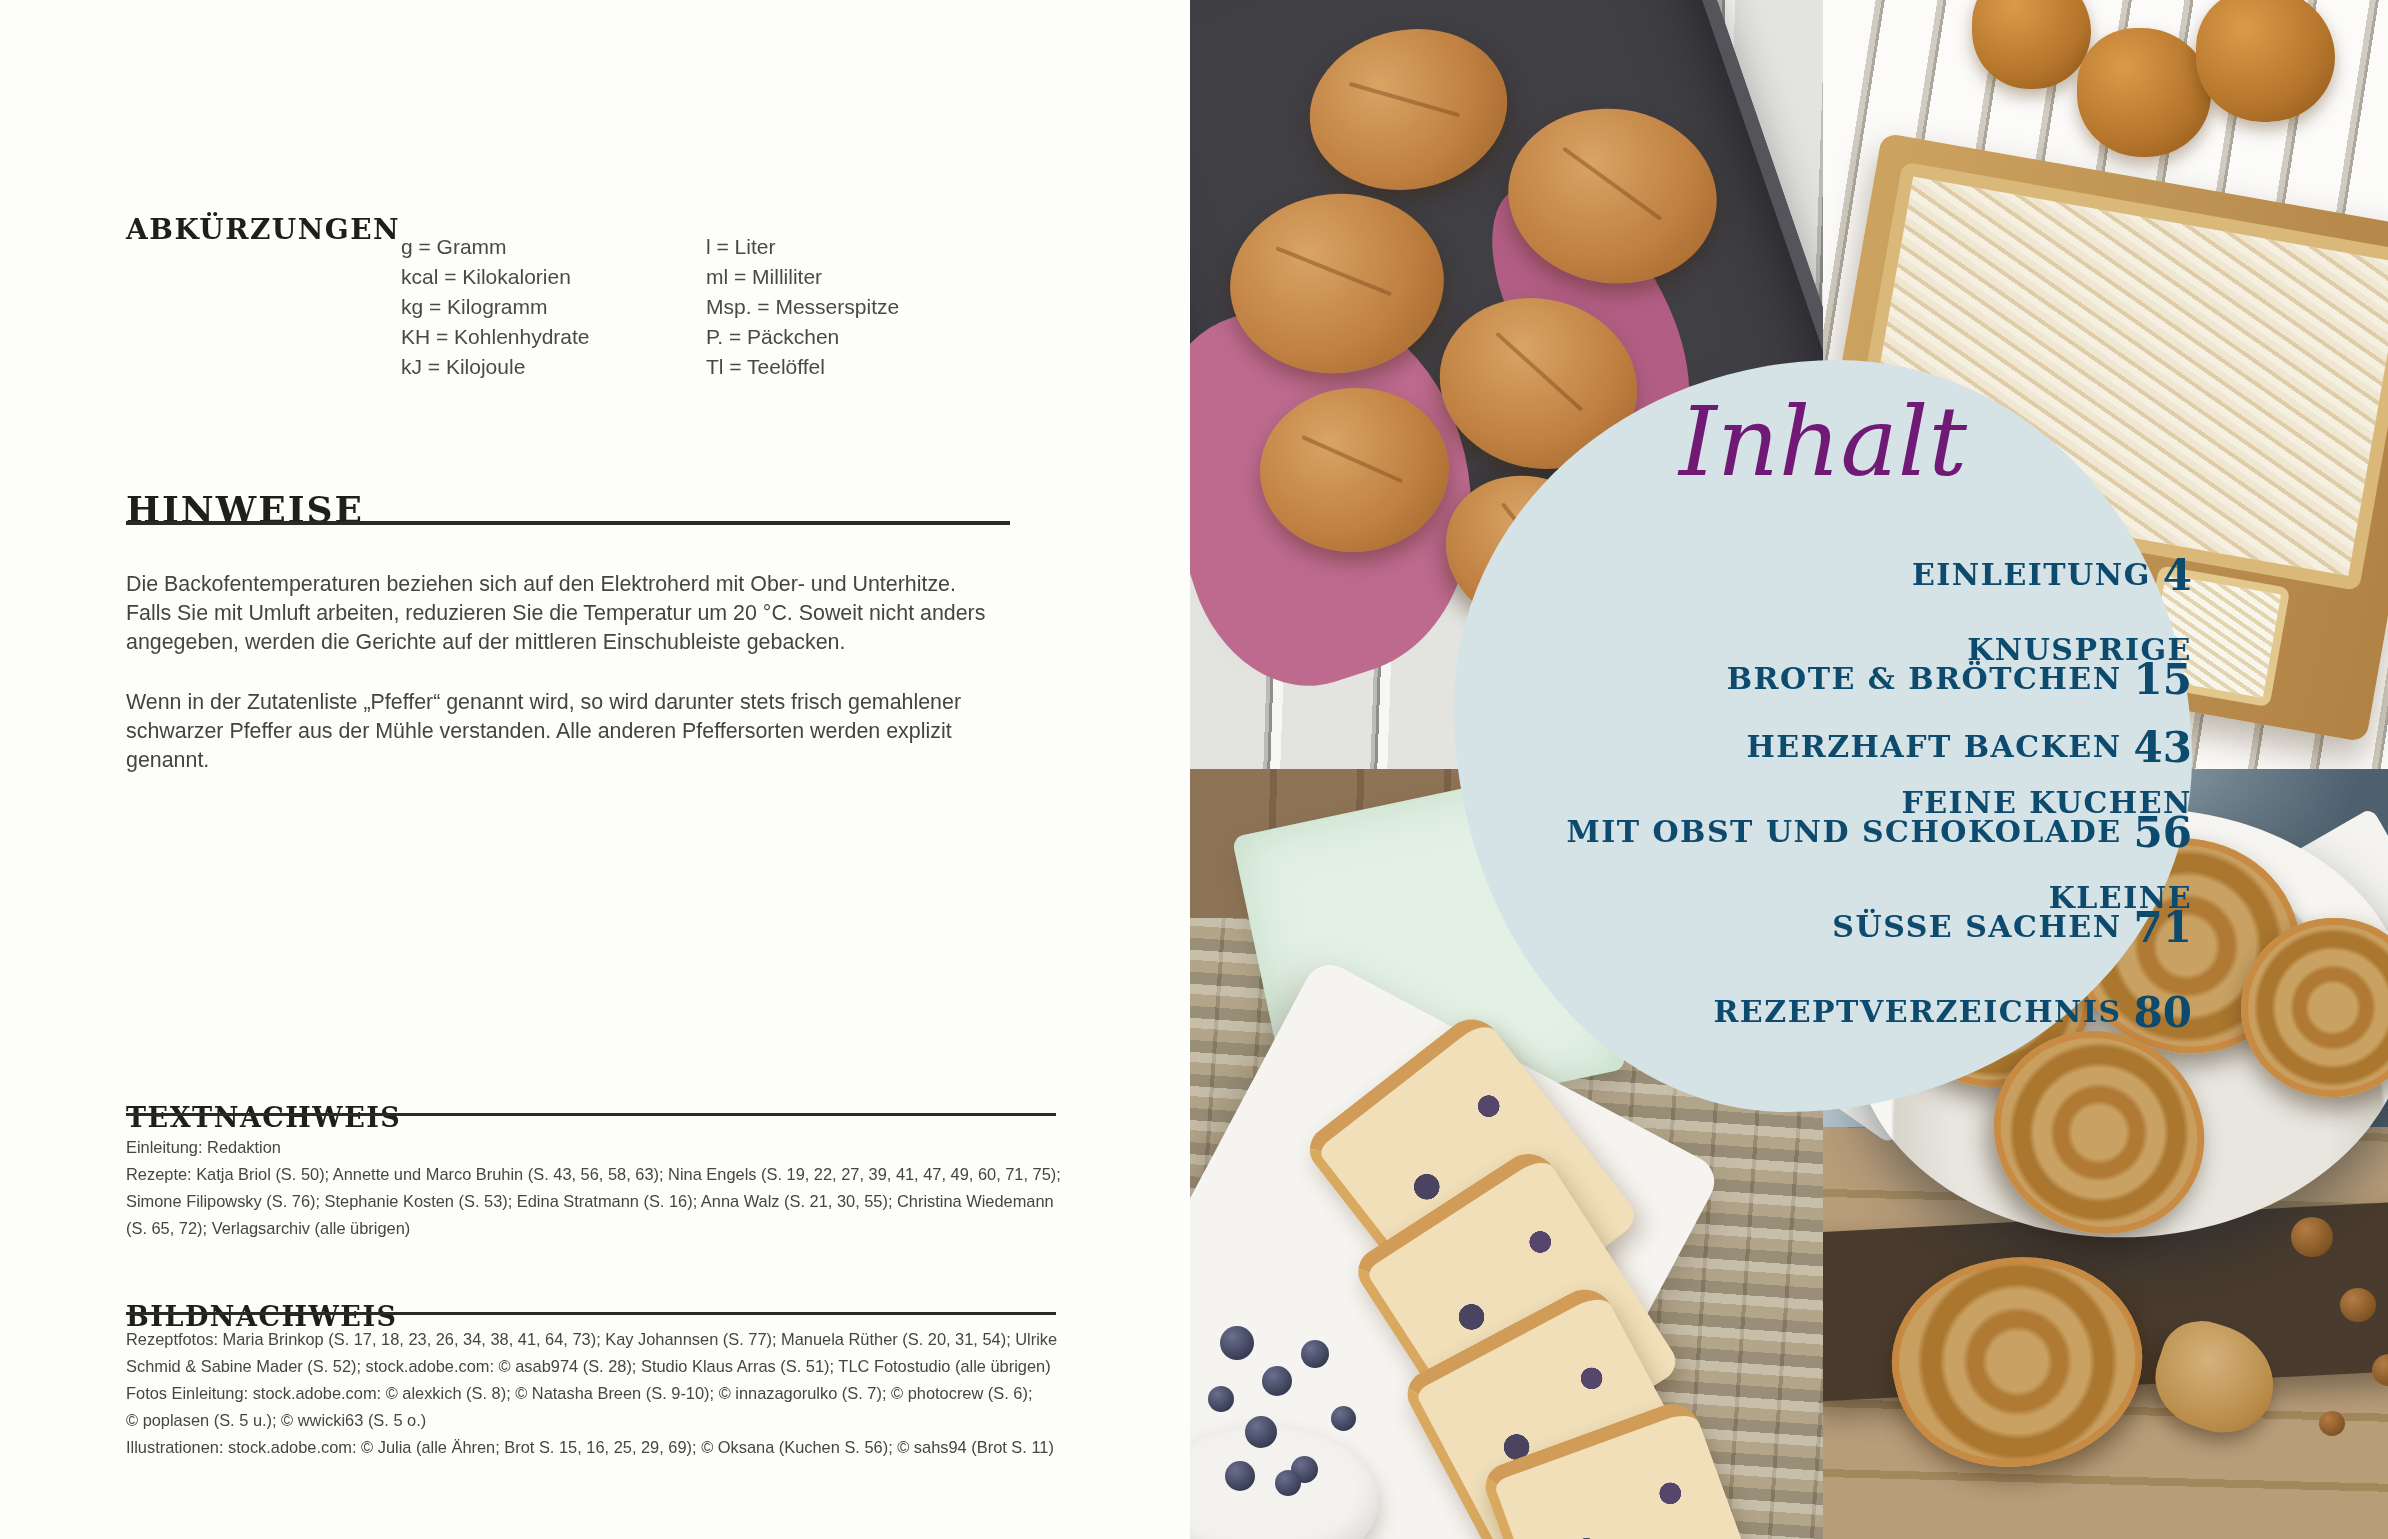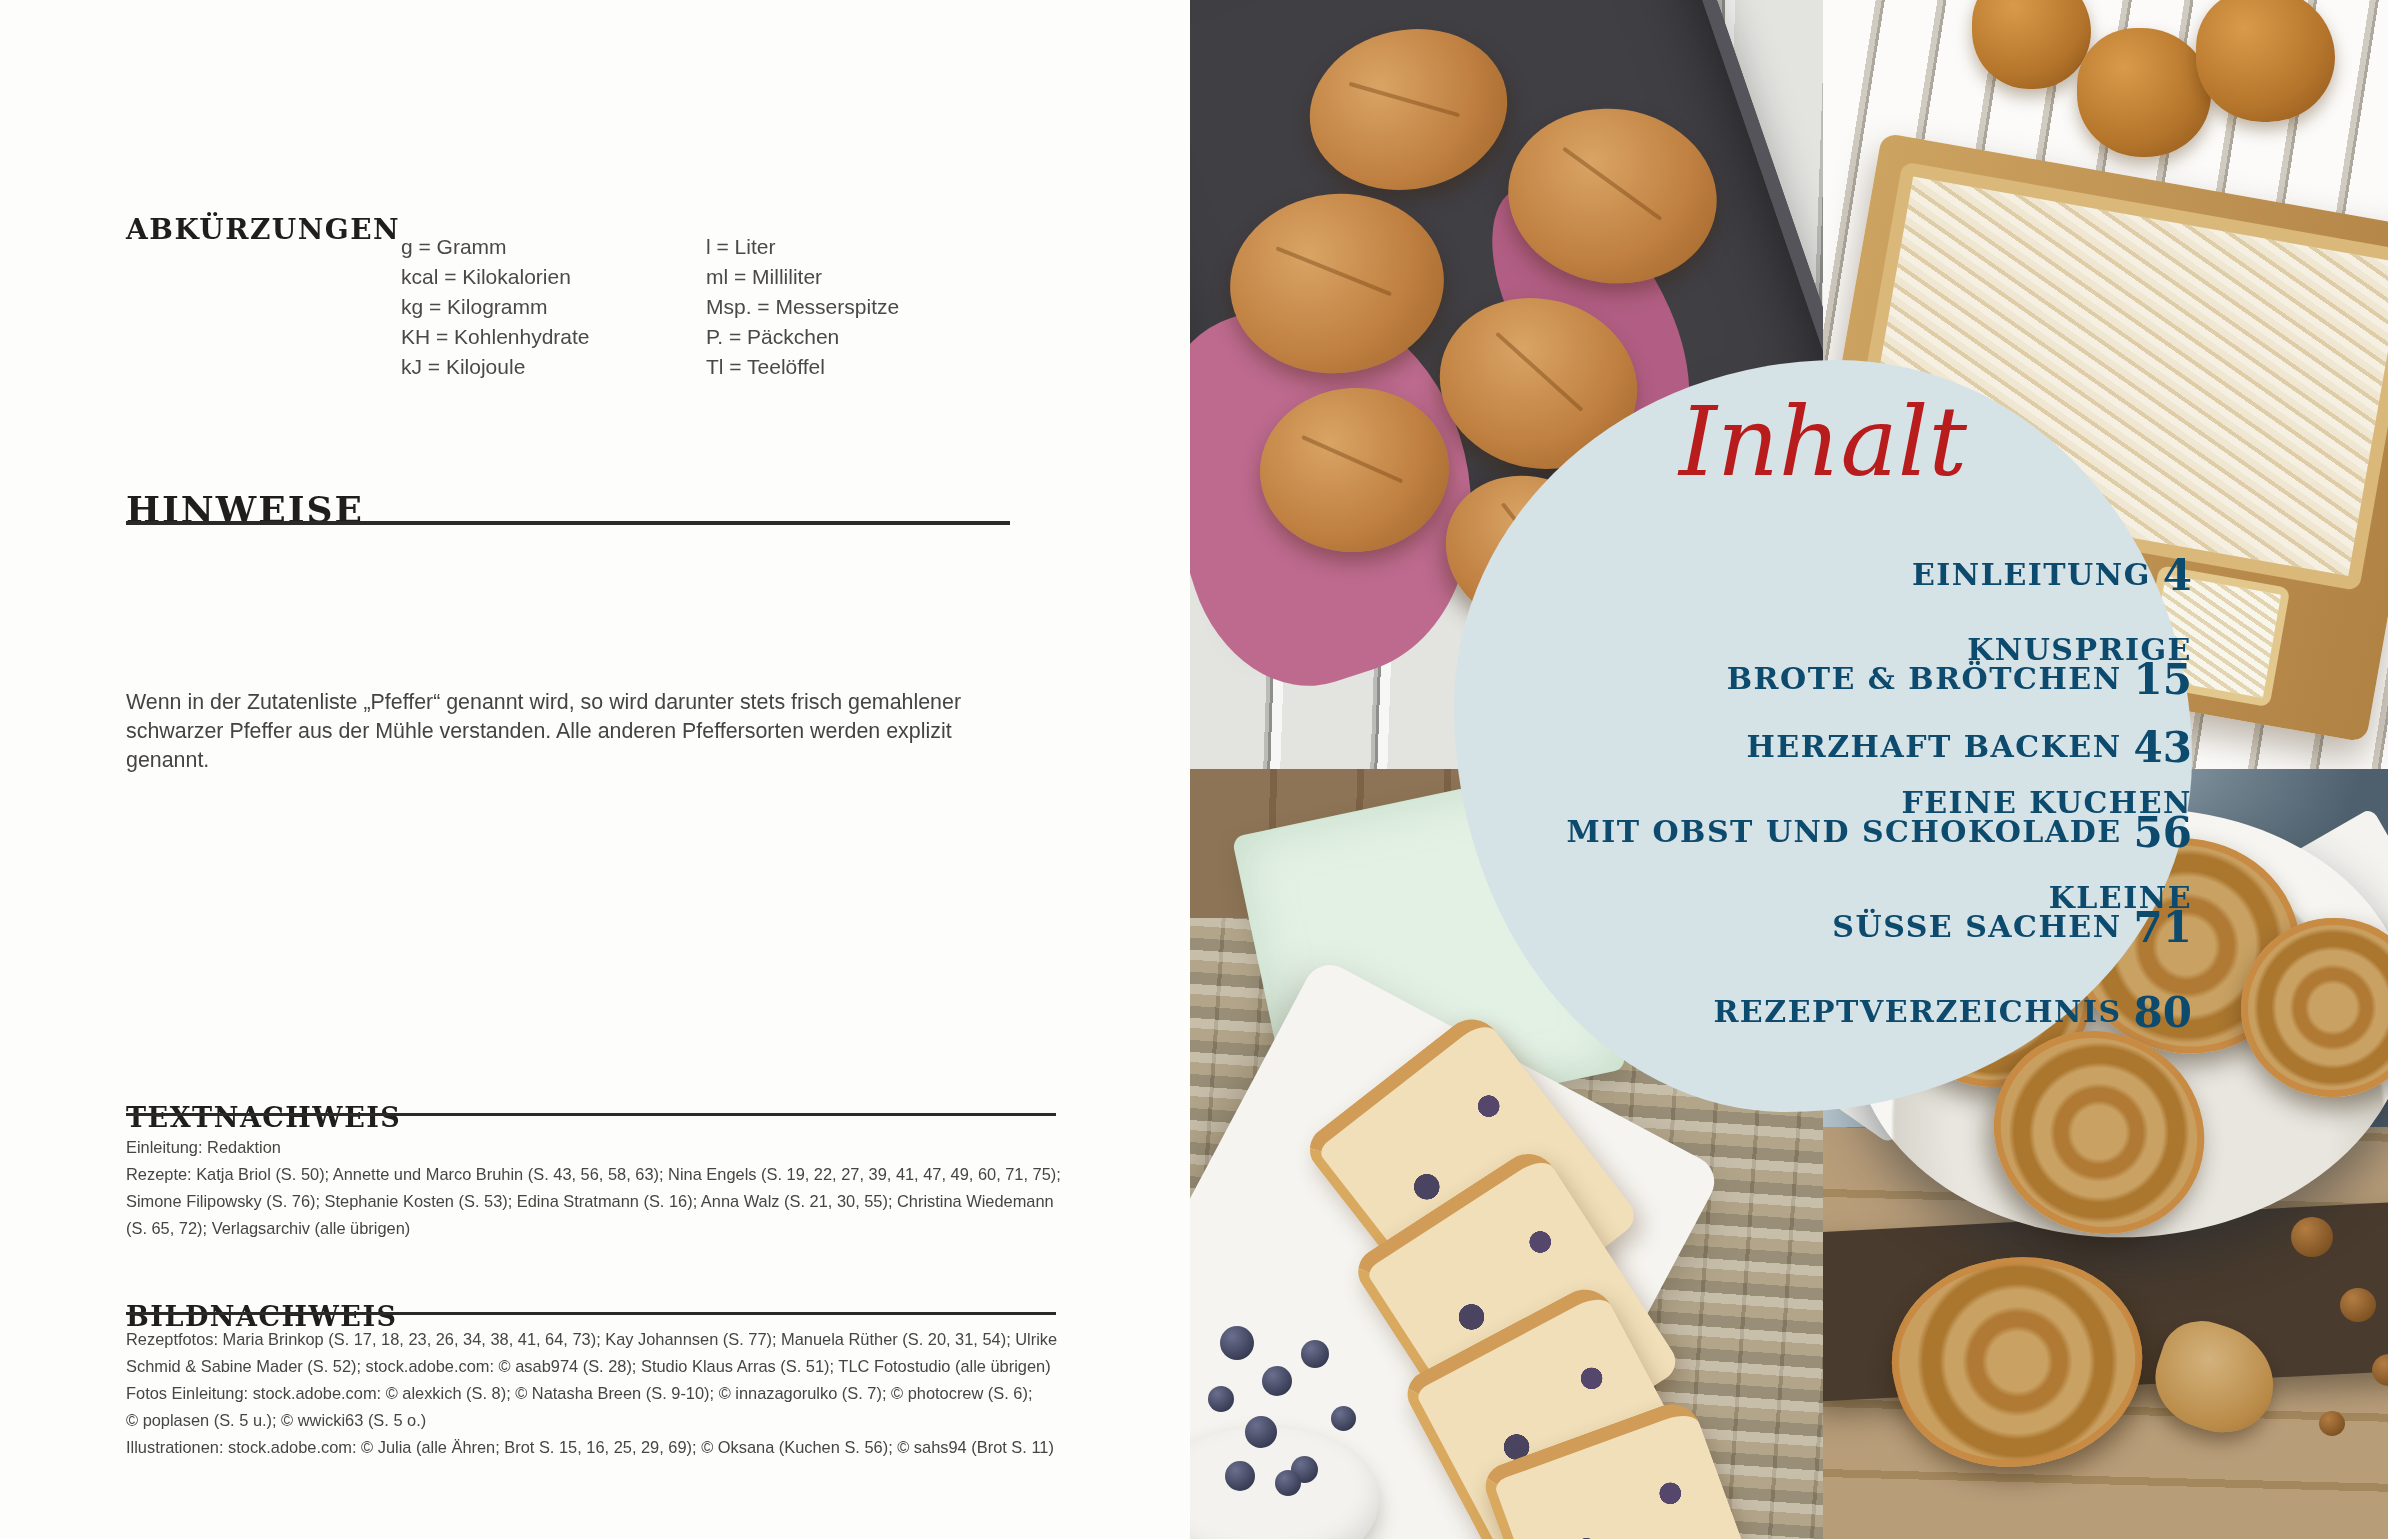--- a/index.html
+++ b/index.html
@@ -126,21 +126,21 @@
          border-radius:40% 60% 50% 50%;box-shadow:0 10px 18px rgba(40,25,5,.4);}
   .nut{position:absolute;border-radius:50%;background:radial-gradient(circle at 35% 30%,#b37c43,#7d5222 75%);}
   .n1{left:468px;top:448px;width:42px;height:40px;} .n2{left:517px;top:519px;width:36px;height:34px;}
   .n3{left:549px;top:585px;width:34px;height:32px;} .n4{left:496px;top:642px;width:26px;height:25px;}
 
   
   .blob{position:absolute;left:264px;top:360px;width:738px;height:752px;background:#d5e2e6;
         border-radius:52% 48% 55% 45% / 46% 53% 47% 54%;}
   .inhalt{position:absolute;left:0;top:26px;width:100%;text-align:center;
           font-family:"DejaVu Serif","Liberation Serif",serif;font-style:italic;
-          font-size:96px;color:#b91c1c;}
+          font-size:96px;color:#701a75;}
   .toc-entry{position:absolute;left:0;width:100%;text-align:right;white-space:pre-line;
              font-family:"DejaVu Serif","Liberation Serif",serif;font-weight:700;
              font-size:30px;line-height:29px;letter-spacing:1.5px;color:#0c4a6e;cursor:pointer;}
   .toc-entry .num{font-size:42px;line-height:1px;letter-spacing:0;vertical-align:-5px;}
   .t1{top:200px;} .t2{top:275px;} .t3{top:372px;} .t4{top:428px;} .t5{top:523px;} .t6{top:637px;}
 </style>
 </head>
 <body>
 
 <div class="canvas">
@@ -153,20 +153,23 @@
 KH = Kohlenhydrate
 kJ = Kilojoule</div>
     <div class="abs abbr-col abbr-c3">l = Liter
 ml = Milliliter
 Msp. = Messerspitze
 P. = Päckchen
 Tl = Teelöffel</div>
 
     <h2 class="abs serif-head h-hinweise">HINWEISE</h2>
     <div class="rule rule-hinweise"></div>
+    <p class="abs para para1">Die Backofentemperaturen beziehen sich auf den Elektroherd mit Ober- und Unterhitze.
+Falls Sie mit Umluft arbeiten, reduzieren Sie die Temperatur um 20 °C. Soweit nicht anders
+angegeben, werden die Gerichte auf der mittleren Einschubleiste gebacken.</p>
     <p class="abs para para2">Wenn in der Zutatenliste „Pfeffer“ genannt wird, so wird darunter stets frisch gemahlener
 schwarzer Pfeffer aus der Mühle verstanden. Alle anderen Pfeffersorten werden explizit
 genannt.</p>
 
     <h3 class="abs serif-head h-credit h-textnachweis">TEXTNACHWEIS</h3>
     <div class="rule rule-text"></div>
     <div class="abs credit-lines lines-text">Einleitung: Redaktion
 Rezepte: Katja Briol (S. 50); Annette und Marco Bruhin (S. 43, 56, 58, 63); Nina Engels (S. 19, 22, 27, 39, 41, 47, 49, 60, 71, 75);
 Simone Filipowsky (S. 76); Stephanie Kosten (S. 53); Edina Stratmann (S. 16); Anna Walz (S. 21, 30, 55); Christina Wiedemann
 (S. 65, 72); Verlagsarchiv (alle übrigen)</div>

